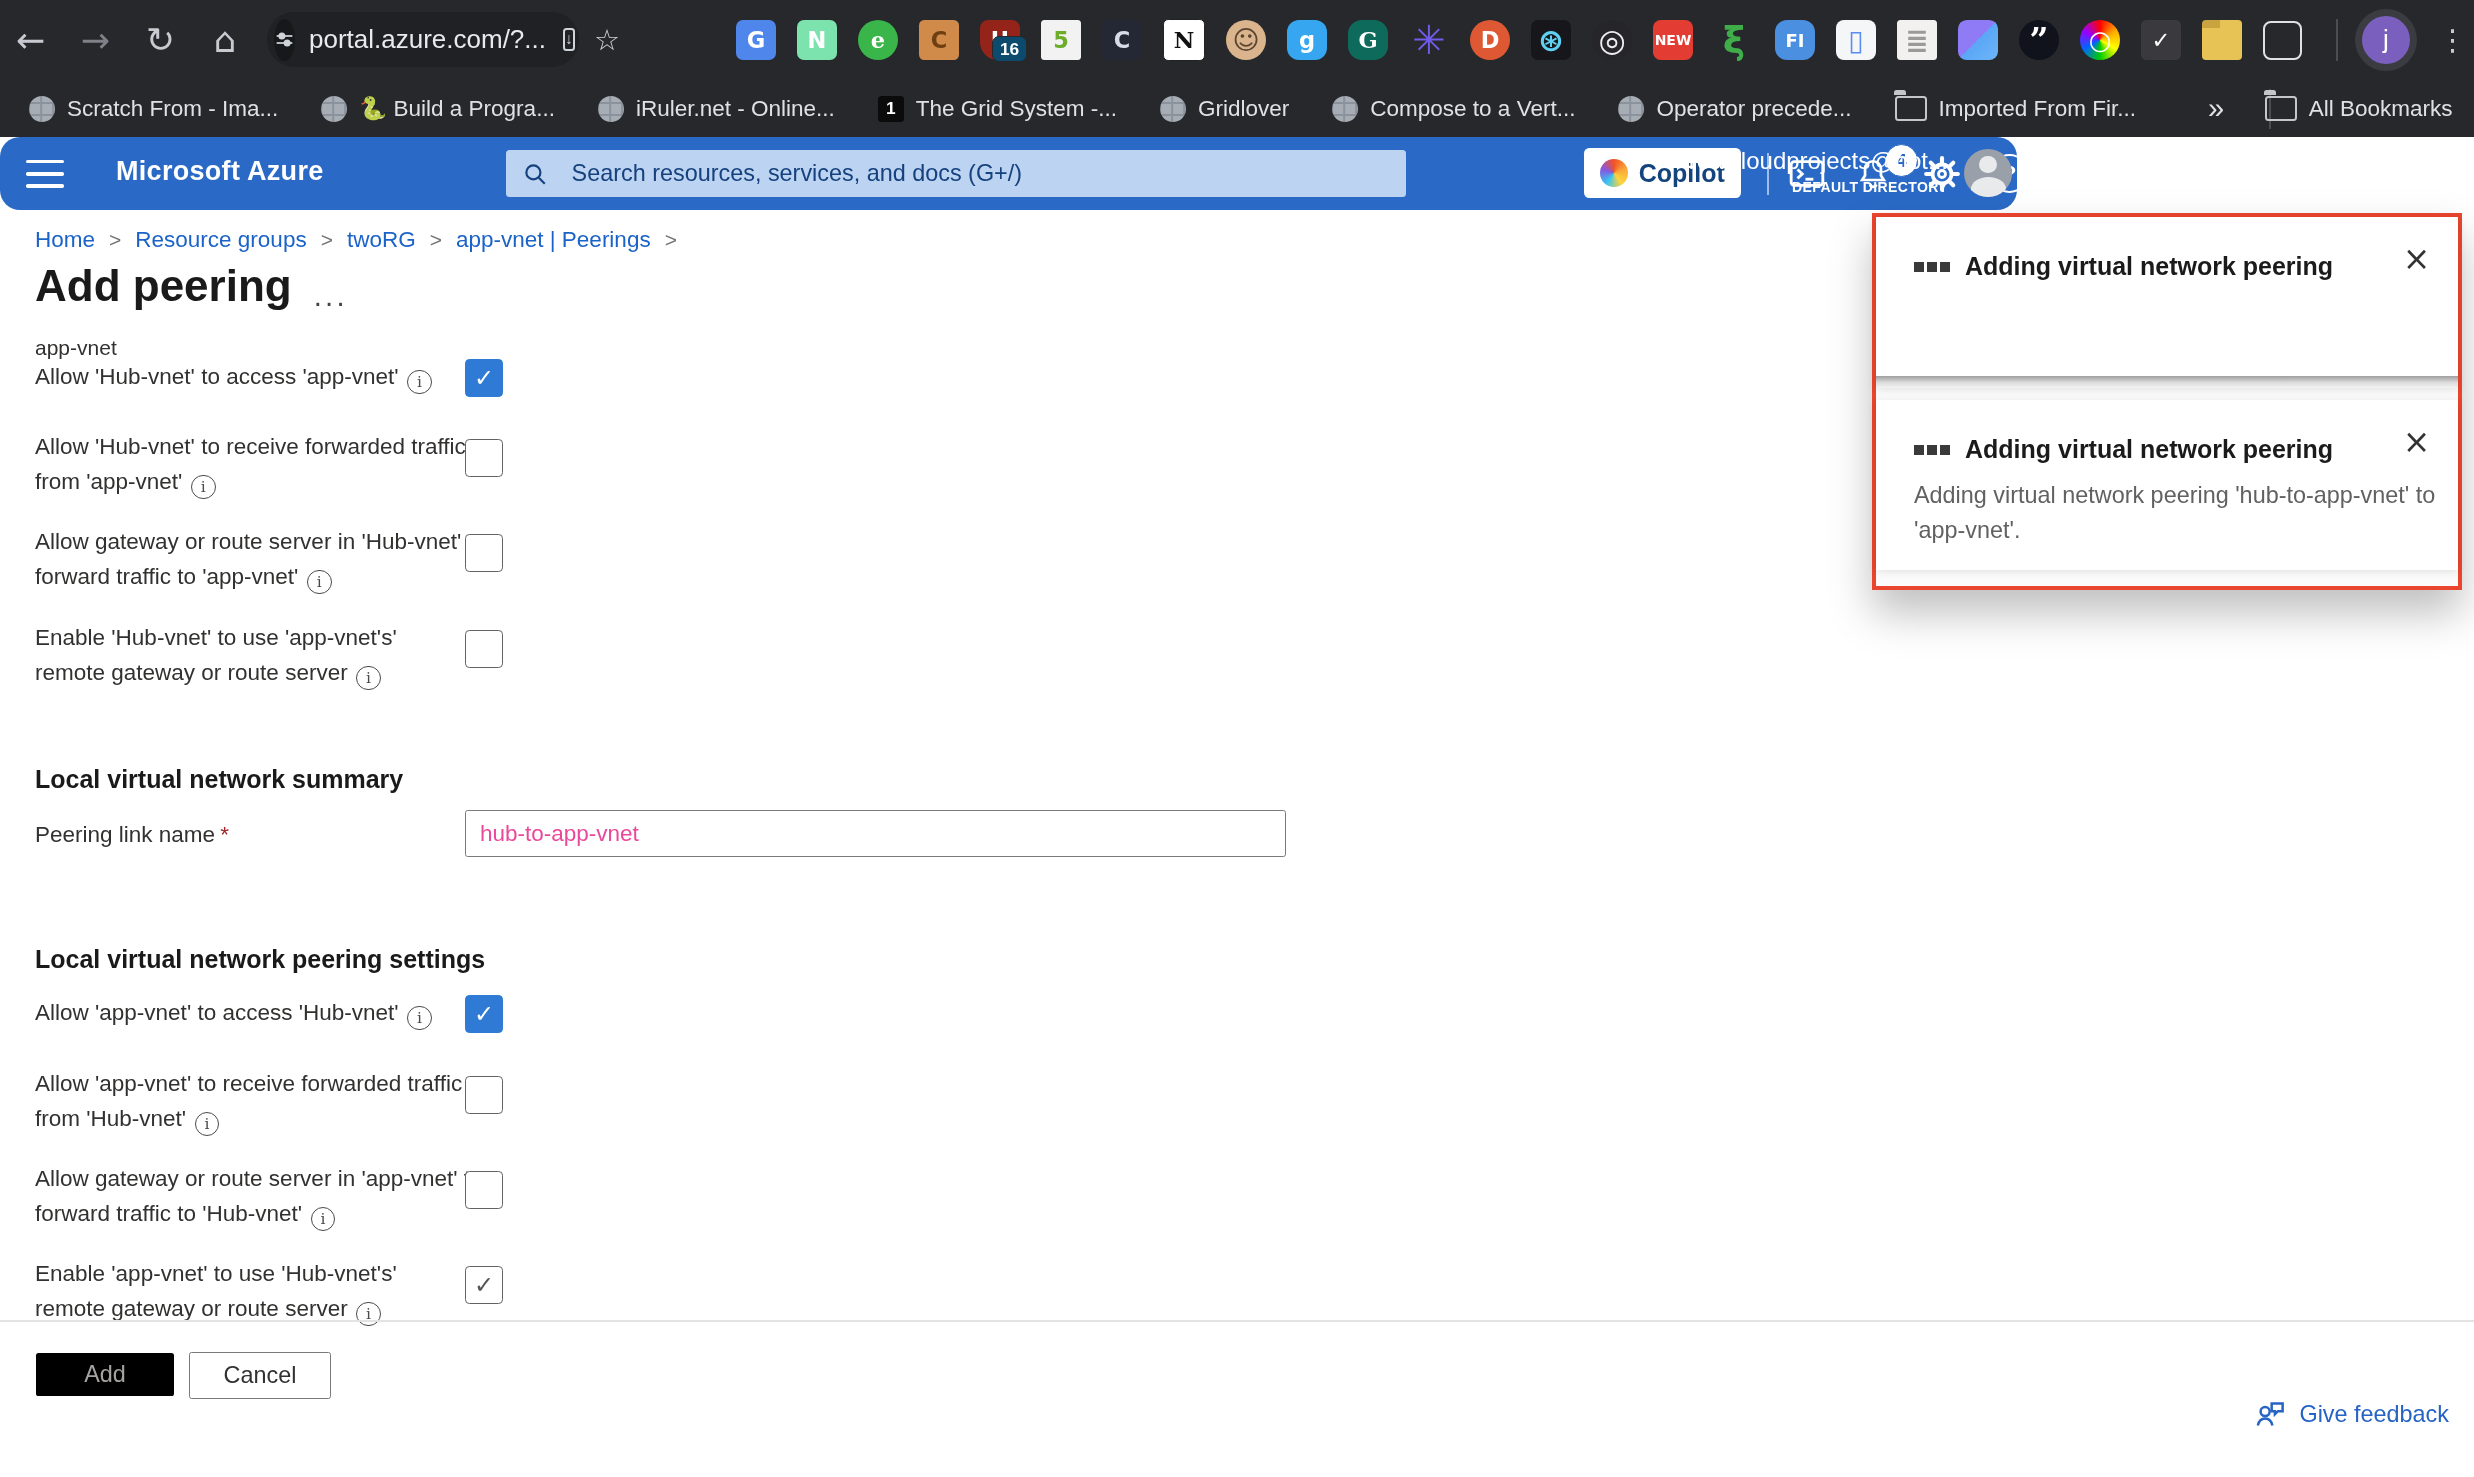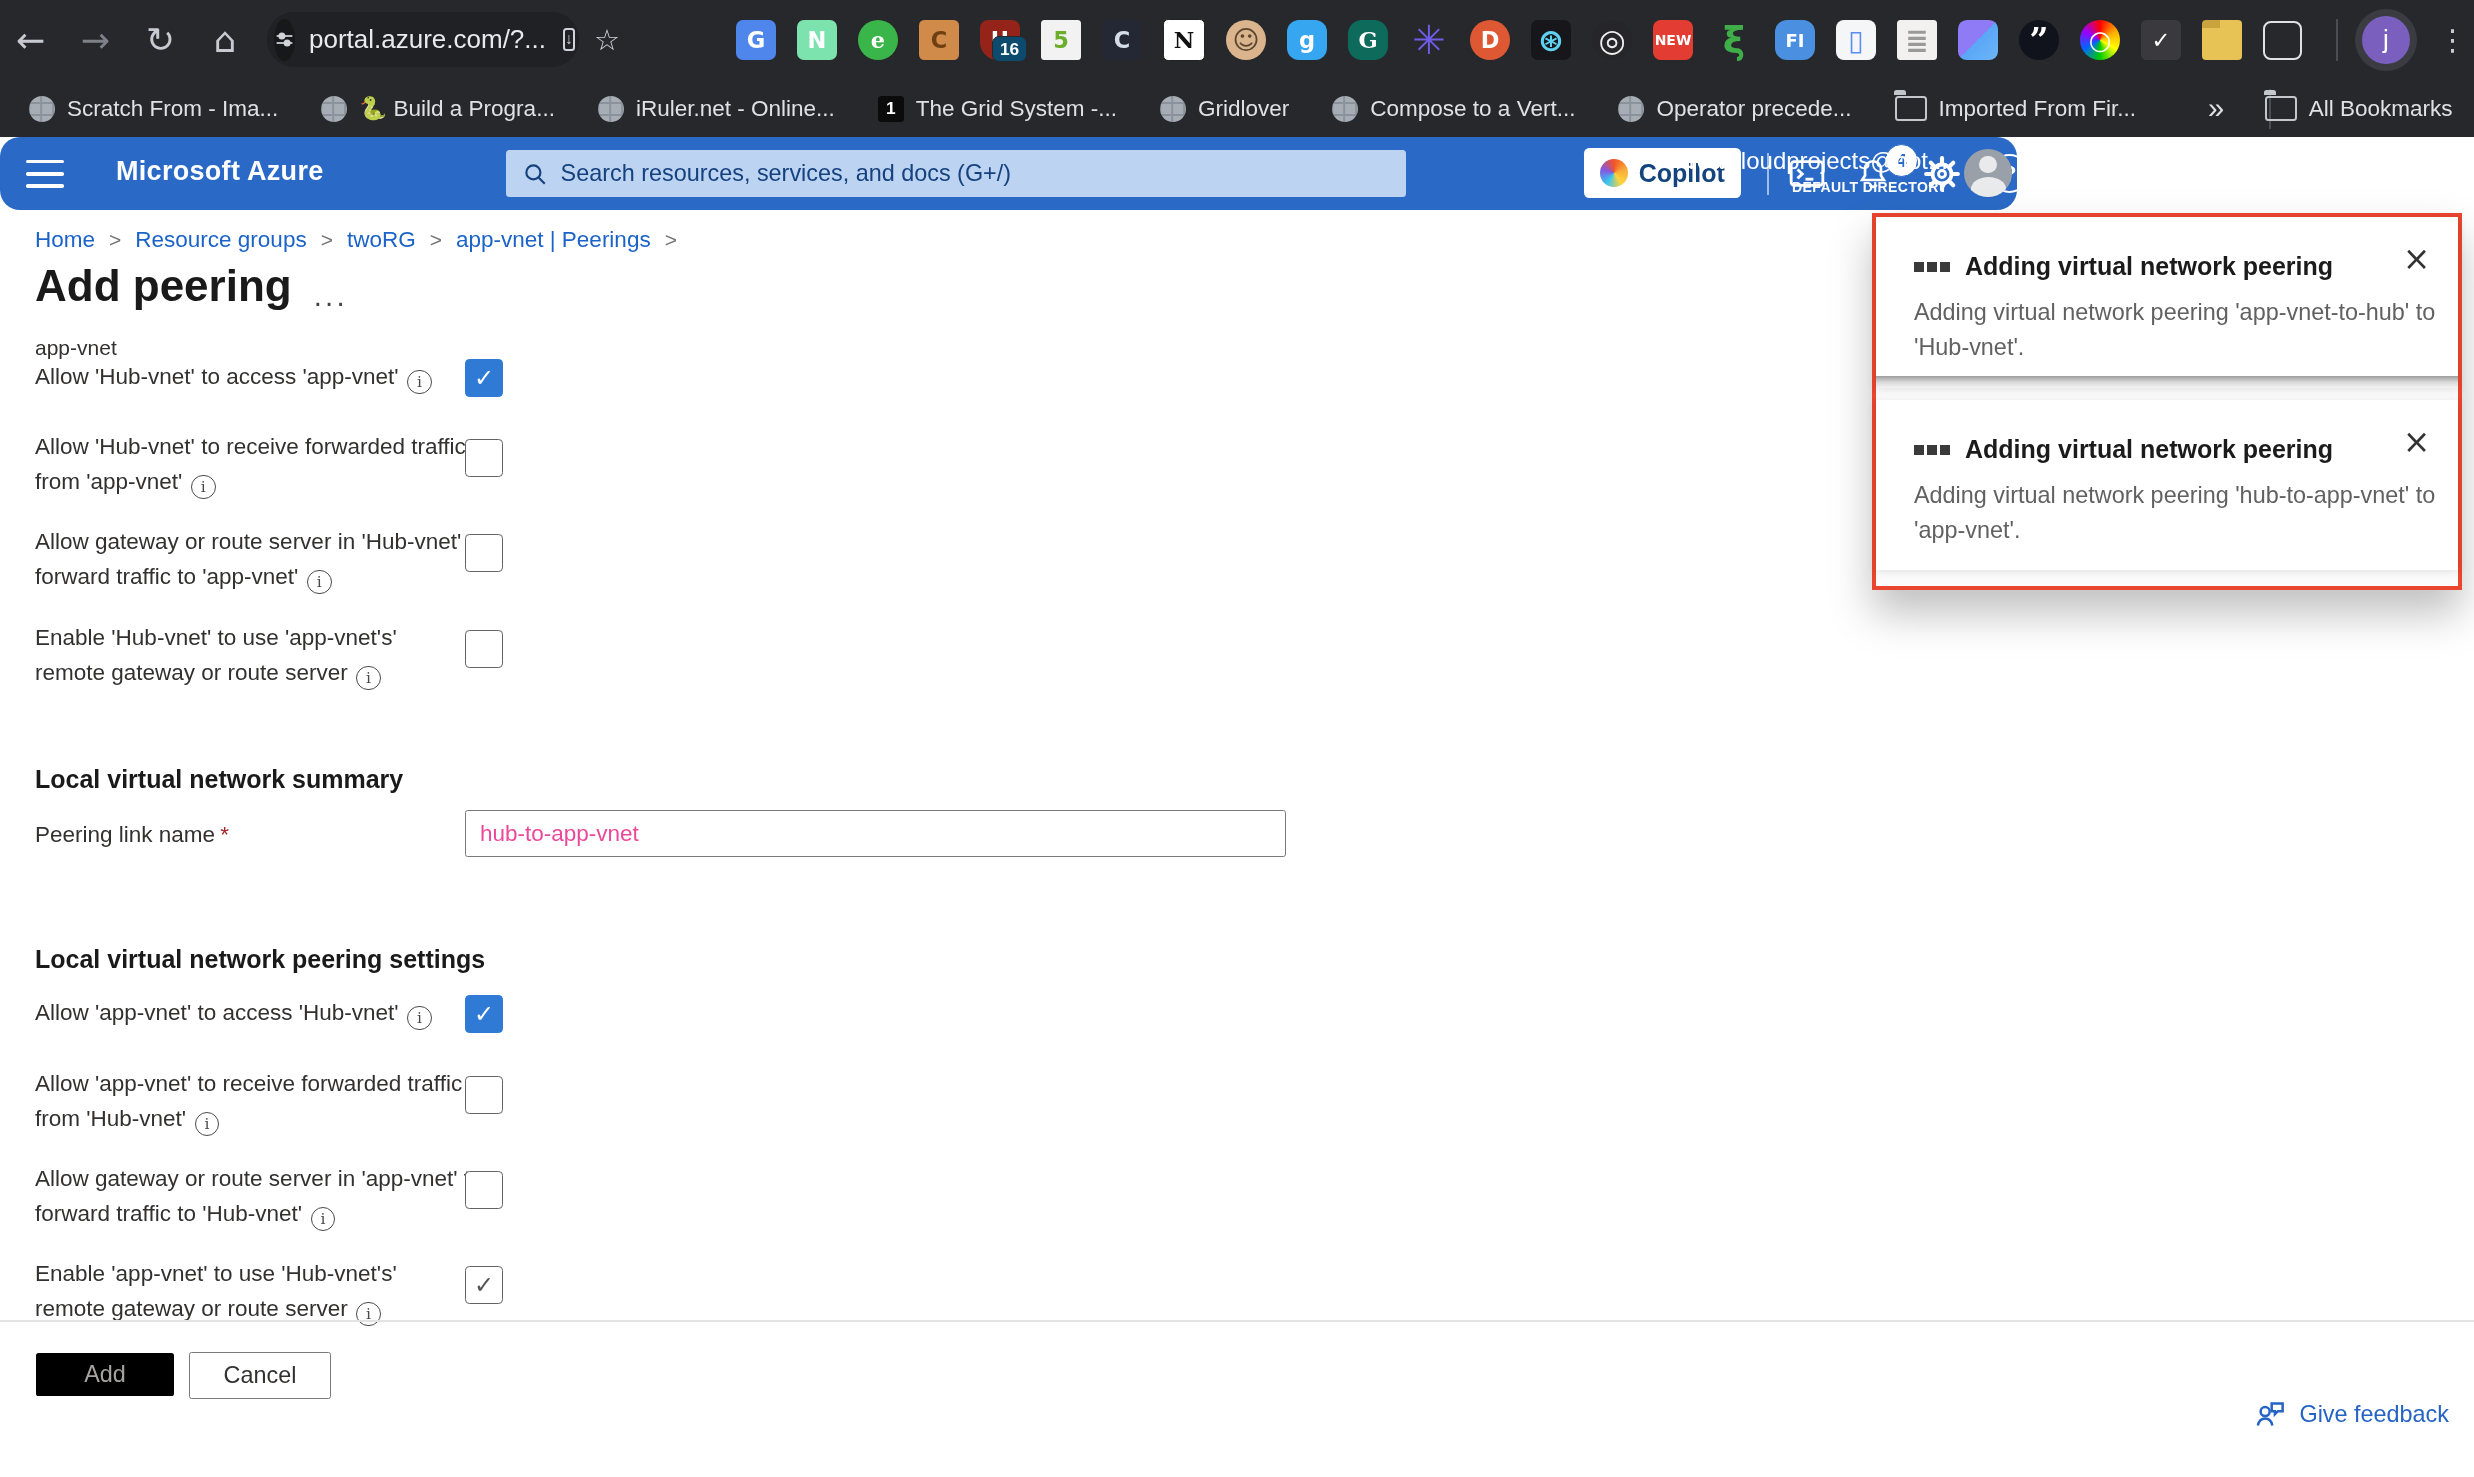--- a/index.html
+++ b/index.html
@@ -224,21 +224,21 @@
       </span>
     <span class="azbrand">Microsoft Azure</span>
 
     <div class="azsearch">
       <span style="margin-left:15.6px">
         <svg width="26" height="26" viewBox="0 0 24 24" fill="none" stroke="#15417e" stroke-width="2">
           <circle cx="10.5" cy="10.5" r="6.5"></circle>
             <line x1="15.5" y1="15.5" x2="21" y2="21"></line>
         </svg>
       </span>
-      <input style="margin-left: 11px;" placeholder="Search resources, services, and docs (G+/)">
+      <input style="margin-left: 22px;" placeholder="Search resources, services, and docs (G+/)">
     </div>
 
     <div class="copilot">
       <span class="logo"></span>
       <span class="txt">Copilot</span>
     </div>
     <span class="azsep"></span>
 
     <span class="azico" style="left:1784px">
       <svg width="38" height="35" viewBox="0 0 24 22" fill="none" stroke="#fff" stroke-width="1.8">
@@ -362,21 +362,20 @@
     <span>Give feedback</span>
   </div>
 
   <div class="notifpanel">
     <div class="toast toast1">
       <div class="trow">
         <span><span class="sq"></span><span class="sq"></span><span class="sq"></span></span>
         <span class="ttitle">Adding virtual network peering</span>
       </div>
       <span class="tclose">×</span>
-      <div class="tbody">Adding virtual network peering 'app-vnet-to-hub' to 'Hub-vnet'.</div>
     </div>
     <div class="shade"></div>
     <div class="toast toast2">
       <div class="trow">
         <span><span class="sq"></span><span class="sq"></span><span class="sq"></span></span>
         <span class="ttitle">Adding virtual network peering</span>
       </div>
       <span class="tclose">×</span>
       <div class="tbody">Adding virtual network peering 'hub-to-app-vnet' to 'app-vnet'.</div>
     </div>

